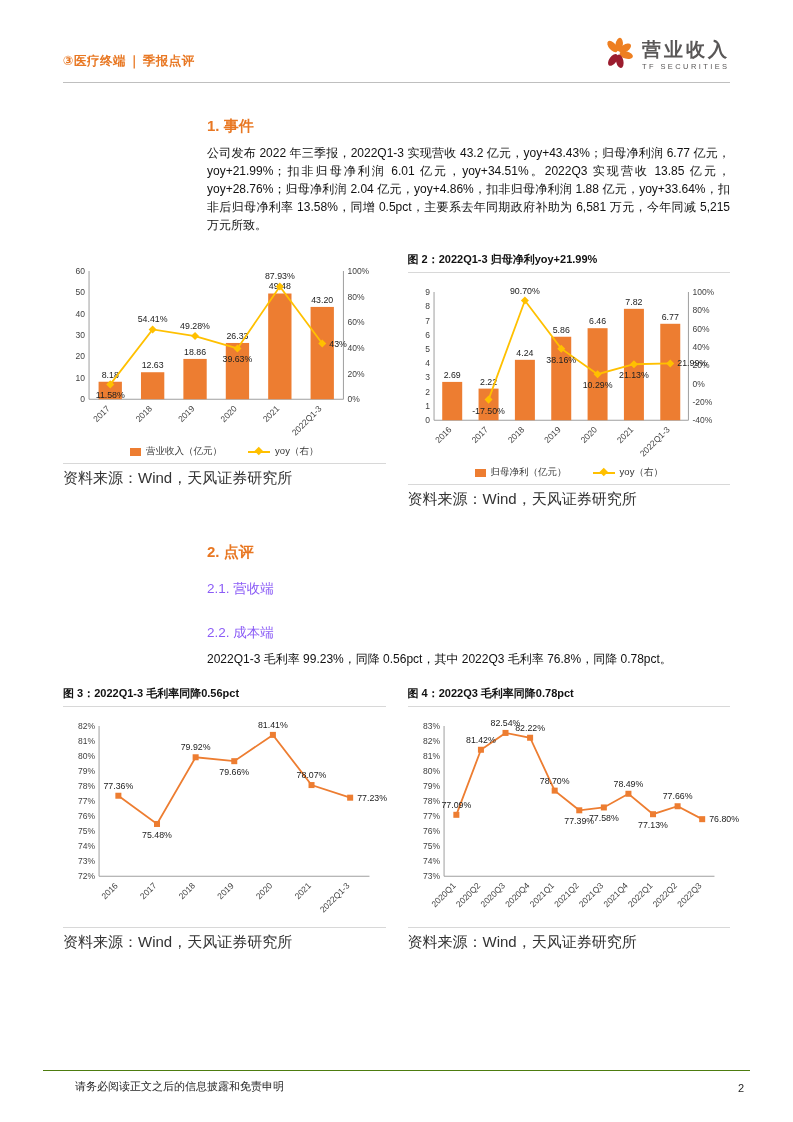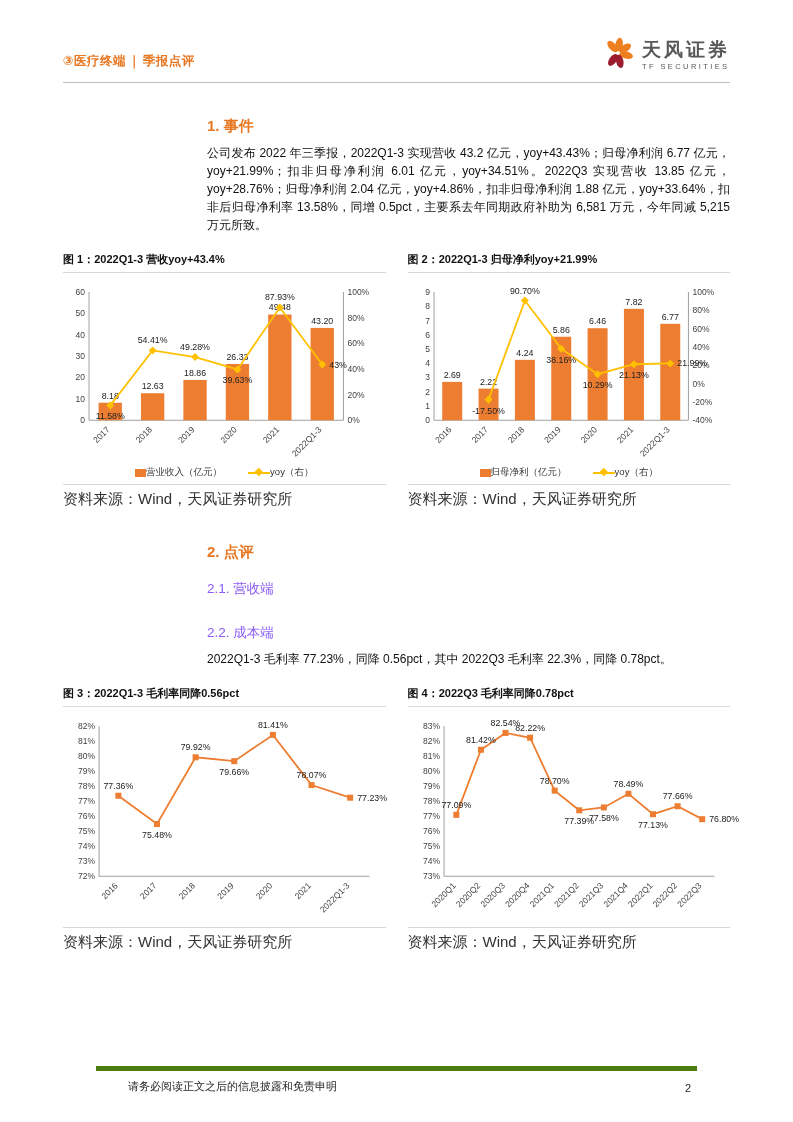--- a/index.html
+++ b/index.html
@@ -23,31 +23,31 @@
   main{padding:0 63px;flex:0 0 auto}
   .h1{color:#E87722;font-size:15px;font-weight:bold;margin:34px 0 0 144px}
   .h2{color:#8b5cf6;font-size:13.5px;font-weight:normal;margin:18px 0 0 144px}
   .h2.gap{margin-top:26px}
   .para{margin:8px 0 0 144px;font-size:12px;line-height:1.5;text-align:justify;color:#111}
   .charts-row{display:flex;gap:22px;margin-top:18px}
   .figure{flex:1;min-width:0}
   .fig-title{font-size:11px;font-weight:bold;color:#111;padding-bottom:5px;border-bottom:1px solid #d8d8d8}
   .fig-chart{margin-top:3px}
   .legend{display:flex;justify-content:center;gap:26px;font-size:9.5px;color:#333;margin:-2px 0 5px}
-  .lg-item{display:flex;align-items:center;}
+  .lg-item{display:flex;align-items:center;gap:5px}
   .sw-bar{width:11px;height:8px;background:#ED7D31;display:inline-block}
   .sw-line{width:22px;height:2px;background:#FFC000;position:relative;display:inline-block}
   .sw-line::after{content:"";position:absolute;left:8px;top:-2.5px;width:5.5px;height:5.5px;background:#FFC000;transform:rotate(45deg)}
   .fig-source{font-size:15px;color:#333;border-top:1px solid #d8d8d8;padding-top:5px;margin-top:2px}
   
   .tk{font-size:8.5px;fill:#3f3f3f}
   .dl{font-size:8.8px;fill:#222}
   .ax{stroke:#9f9f9f;stroke-width:1}
   
-  .footer{margin:10px 96px 0;margin-top:auto;border-top:5px solid #4d7c0f;
+  .footer{margin:10px 43px 0;margin-top:auto;border-top:1px solid #4d7c0f;
     padding:8px 0 28px;display:flex;justify-content:space-between;align-items:flex-end;
     font-size:11px;color:#262626}
   .footer .disclaimer{margin-left:32px}
   .footer .pageno{margin-right:6px}
 </style>
 </head>
 <body>
 
 <header class="header">
   <div class="report-type">
@@ -58,34 +58,33 @@
       <svg width="34" height="34" viewBox="0 0 40 40" aria-hidden="true">
         <ellipse cx="20" cy="10" rx="4.3" ry="8" fill="#EE7F21" transform="rotate(-40 20 20)"></ellipse>
         <ellipse cx="20" cy="10" rx="4.3" ry="8" fill="#EE7F21" transform="rotate(8 20 20)"></ellipse>
         <ellipse cx="20" cy="10" rx="4.3" ry="8" fill="#EE7F21" transform="rotate(56 20 20)"></ellipse>
         <ellipse cx="20" cy="10" rx="4.3" ry="8" fill="#EE7F21" transform="rotate(104 20 20)"></ellipse>
         <ellipse cx="20" cy="10" rx="4.3" ry="8" fill="#9B1C2E" transform="rotate(168 20 20)"></ellipse>
         <ellipse cx="20" cy="10" rx="4.3" ry="8" fill="#9B1C2E" transform="rotate(216 20 20)"></ellipse>
       </svg>
     </span>
     <div class="brand-text">
-      <span class="brand-cn">天风证券</span>
+      <span class="brand-cn">营业收入</span>
       <span class="brand-en">TF SECURITIES</span>
     </div>
   </div>
 </header>
 
 <main>
 
   <div class="h1">1. 事件</div>
   <p class="para">公司发布 2022 年三季报，2022Q1-3 实现营收 43.2 亿元，yoy+43.43%；归母净利润 6.77 亿元，yoy+21.99%；扣非归母净利润 6.01 亿元，yoy+34.51%。2022Q3 实现营收 13.85 亿元，yoy+28.76%；归母净利润 2.04 亿元，yoy+4.86%，扣非归母净利润 1.88 亿元，yoy+33.64%，扣非后归母净利率 13.58%，同增 0.5pct，主要系去年同期政府补助为 6,581 万元，今年同减 5,215 万元所致。</p>
 
   <div class="charts-row">
     <div class="figure">
-      <div class="fig-title">图 1：2022Q1-3 营收yoy+43.4%</div>
       <div class="fig-chart" id="chart-0">
           <svg viewBox="0 0 322 192" width="100%" style="overflow:visible;display:block">
             <text x="22" y="147" text-anchor="end" class="tk">0</text>
             <text x="22" y="125.66666666666667" text-anchor="end" class="tk">10</text>
             <text x="22" y="104.33333333333334" text-anchor="end" class="tk">20</text>
             <text x="22" y="83" text-anchor="end" class="tk">30</text>
             <text x="22" y="61.66666666666667" text-anchor="end" class="tk">40</text>
             <text x="22" y="40.33333333333333" text-anchor="end" class="tk">50</text>
             <text x="22" y="19" text-anchor="end" class="tk">60</text>
             <text x="284" y="147" text-anchor="start" class="tk">0%</text>
@@ -214,21 +213,21 @@
           </span>
       </div>
       <div class="fig-source">资料来源：Wind，天风证券研究所</div>
     </div>
   </div>
 
   <div class="h1">2. 点评</div>
   <div class="h2">2.1. 营收端</div>
 
   <div class="h2 gap">2.2. 成本端</div>
-  <p class="para">2022Q1-3 毛利率 77.23%，同降 0.56pct，其中 2022Q3 毛利率 22.3%，同降 0.78pct。</p>
+  <p class="para">2022Q1-3 毛利率 99.23%，同降 0.56pct，其中 2022Q3 毛利率 76.8%，同降 0.78pct。</p>
 
   <div class="charts-row">
     <div class="figure">
       <div class="fig-title">图 3：2022Q1-3 毛利率同降0.56pct</div>
       <div class="fig-chart" id="chart-2">
           <svg viewBox="0 0 322 214" width="100%" style="overflow:visible;display:block">
             <text x="32" y="169" text-anchor="end" class="tk">72%</text>
             <text x="32" y="154" text-anchor="end" class="tk">73%</text>
             <text x="32" y="139" text-anchor="end" class="tk">74%</text>
             <text x="32" y="124" text-anchor="end" class="tk">75%</text>

